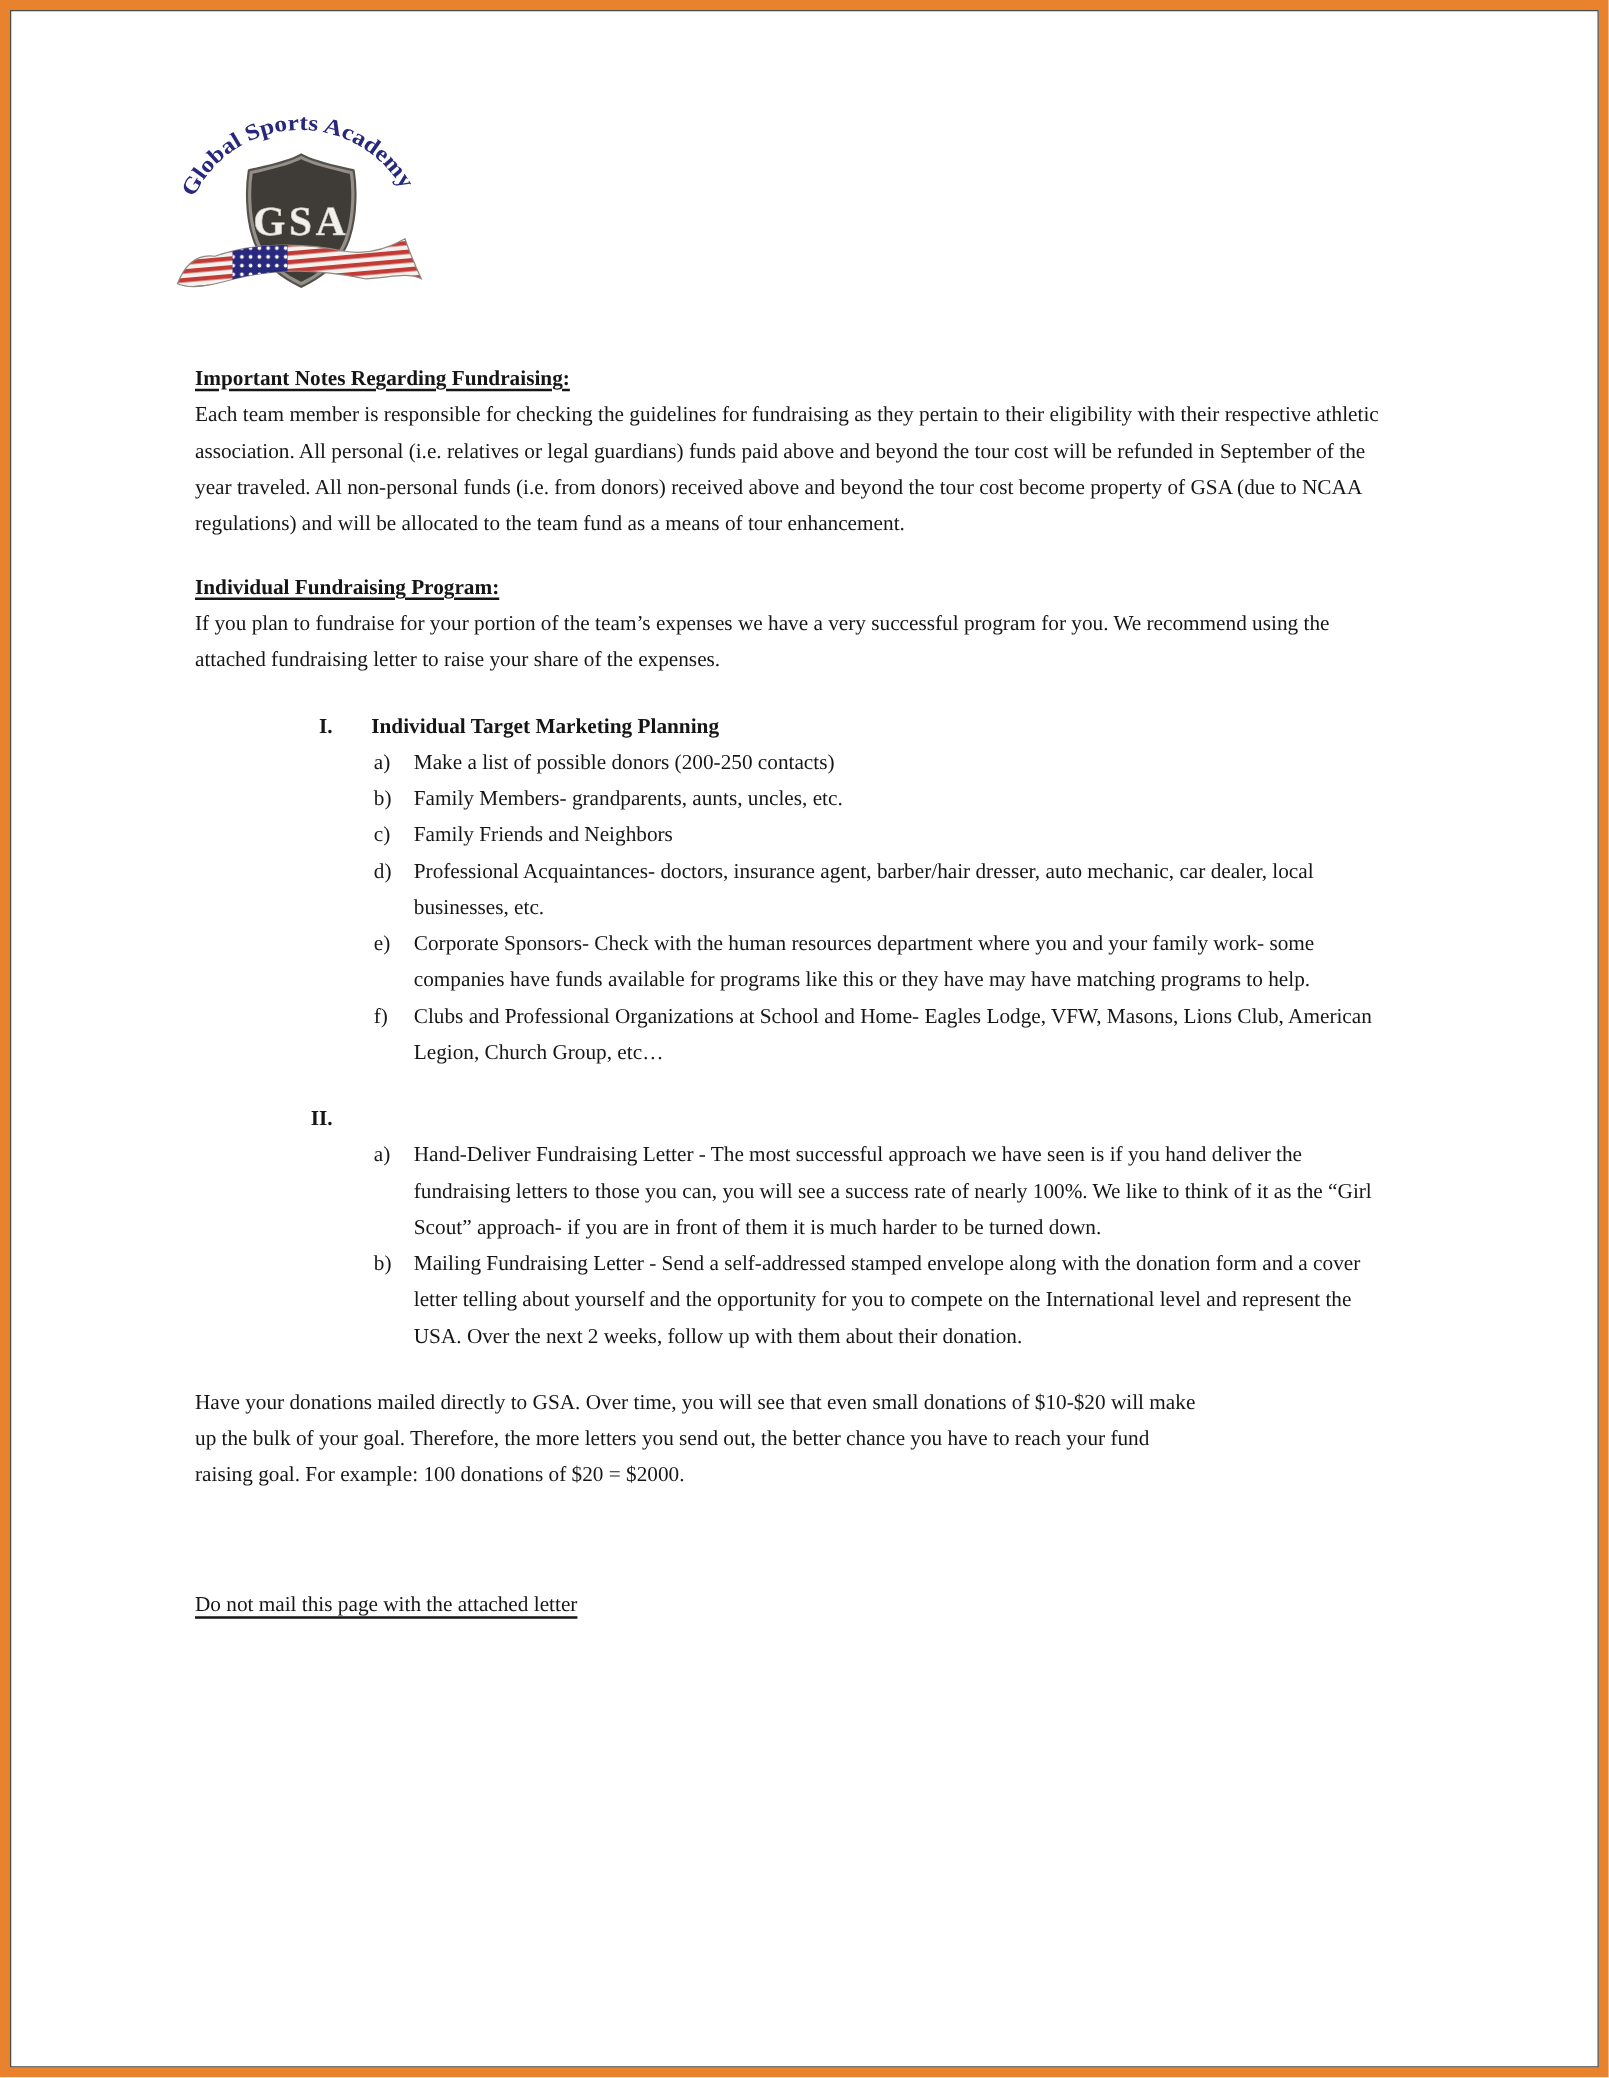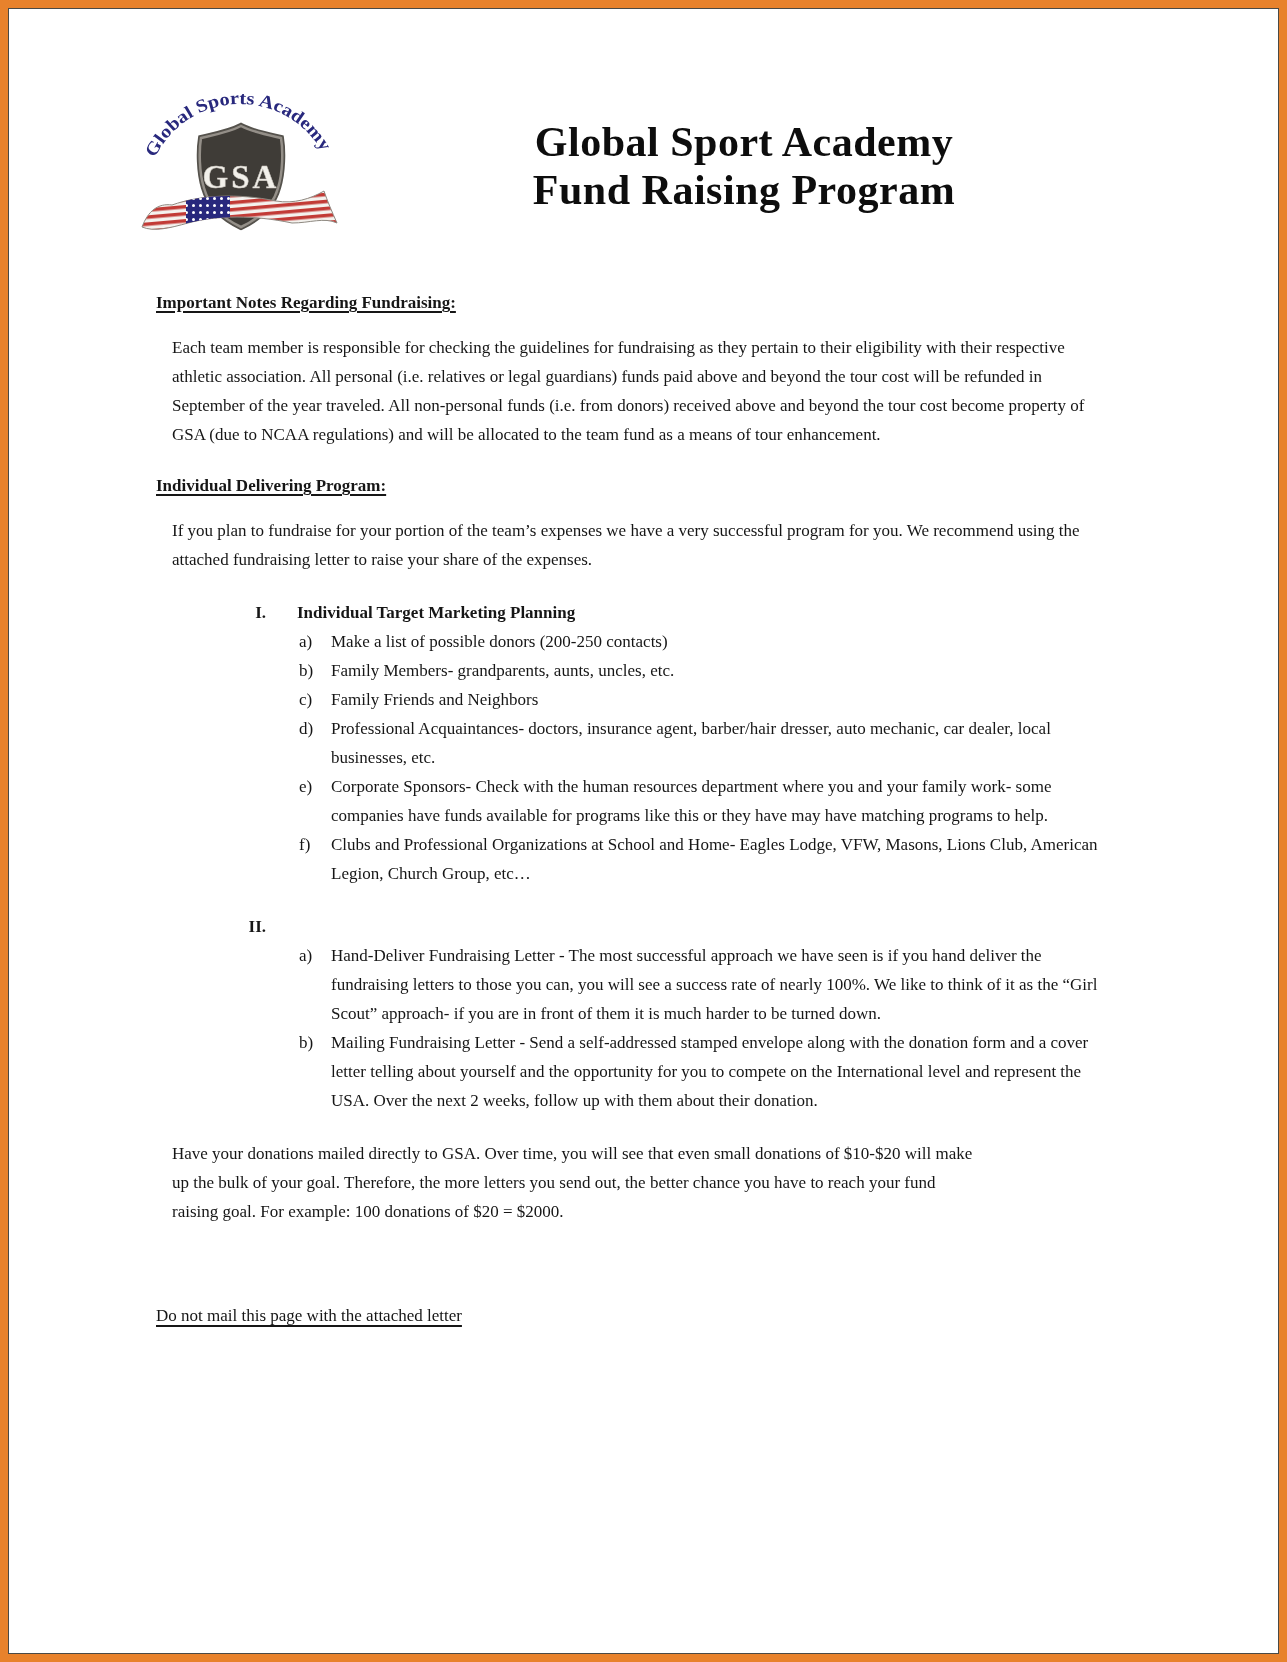--- a/index.html
+++ b/index.html
@@ -18,21 +18,21 @@
   .logo{position:absolute;left:126px;top:68px;width:214px;height:164px;}
   .title{
     position:absolute;left:500px;top:110px;width:472px;
     text-align:center;font-weight:bold;font-size:42px;line-height:48px;color:#0d0d0d;
     letter-spacing:0.5px;
   }
   .content{
     position:absolute;left:148px;top:280px;width:948px;
     font-size:17px;line-height:29px;
   }
-  .content p{margin:16px;}
+  .content p{margin:0;}
   .h{
     font-weight:bold;
     text-decoration:underline;
     text-decoration-thickness:2px;
     text-underline-offset:3px;
   }
   .sp{margin-top:22px;}
   .osec{margin-top:24px;}
   .ohead{display:flex;font-weight:bold;}
   .onum{flex:0 0 110px;text-align:right;}
@@ -82,31 +82,27 @@
         <rect x="52" y="110" width="44" height="42" fill="#28287d"></rect>
         <rect x="52" y="110" width="44" height="42" fill="url(#dots)"></rect>
       </g>
     </g>
 
     <text font-family="Liberation Serif, serif" font-weight="bold" font-size="18" fill="#28287d">
       <textPath href="#arcpath" startOffset="2" textLength="206" lengthAdjust="spacingAndGlyphs">Global Sports Academy</textPath>
     </text>
   </svg>
 
-  <div class="title">
-    <div>Global Sport Academy</div>
-    <div>Fund Raising Program</div>
-  </div>
 
   <div class="content">
 
     <div class="h">Important Notes Regarding Fundraising:</div>
     <p>Each team member is responsible for checking the guidelines for fundraising as they pertain to their eligibility with their respective athletic association. All personal (i.e. relatives or legal guardians) funds paid above and beyond the tour cost will be refunded in September of the year traveled. All non-personal funds (i.e. from donors) received above and beyond the tour cost become property of GSA (due to NCAA regulations) and will be allocated to the team fund as a means of tour enhancement.</p>
 
-    <div class="h sp">Individual Delivering Program:</div>
+    <div class="h sp">Individual Fundraising Program:</div>
     <p>If you plan to fundraise for your portion of the team’s expenses we have a very successful program for you. We recommend using the attached fundraising letter to raise your share of the expenses.</p>
 
     <div class="osec">
       <div class="ohead">
         <span class="onum">I.</span>
         <span class="otitle">Individual Target Marketing Planning</span>
       </div>
       <div class="aitem">
         <span class="alpha">a)</span>
         <span class="atext">Make a list of possible donors (200-250 contacts)</span>

